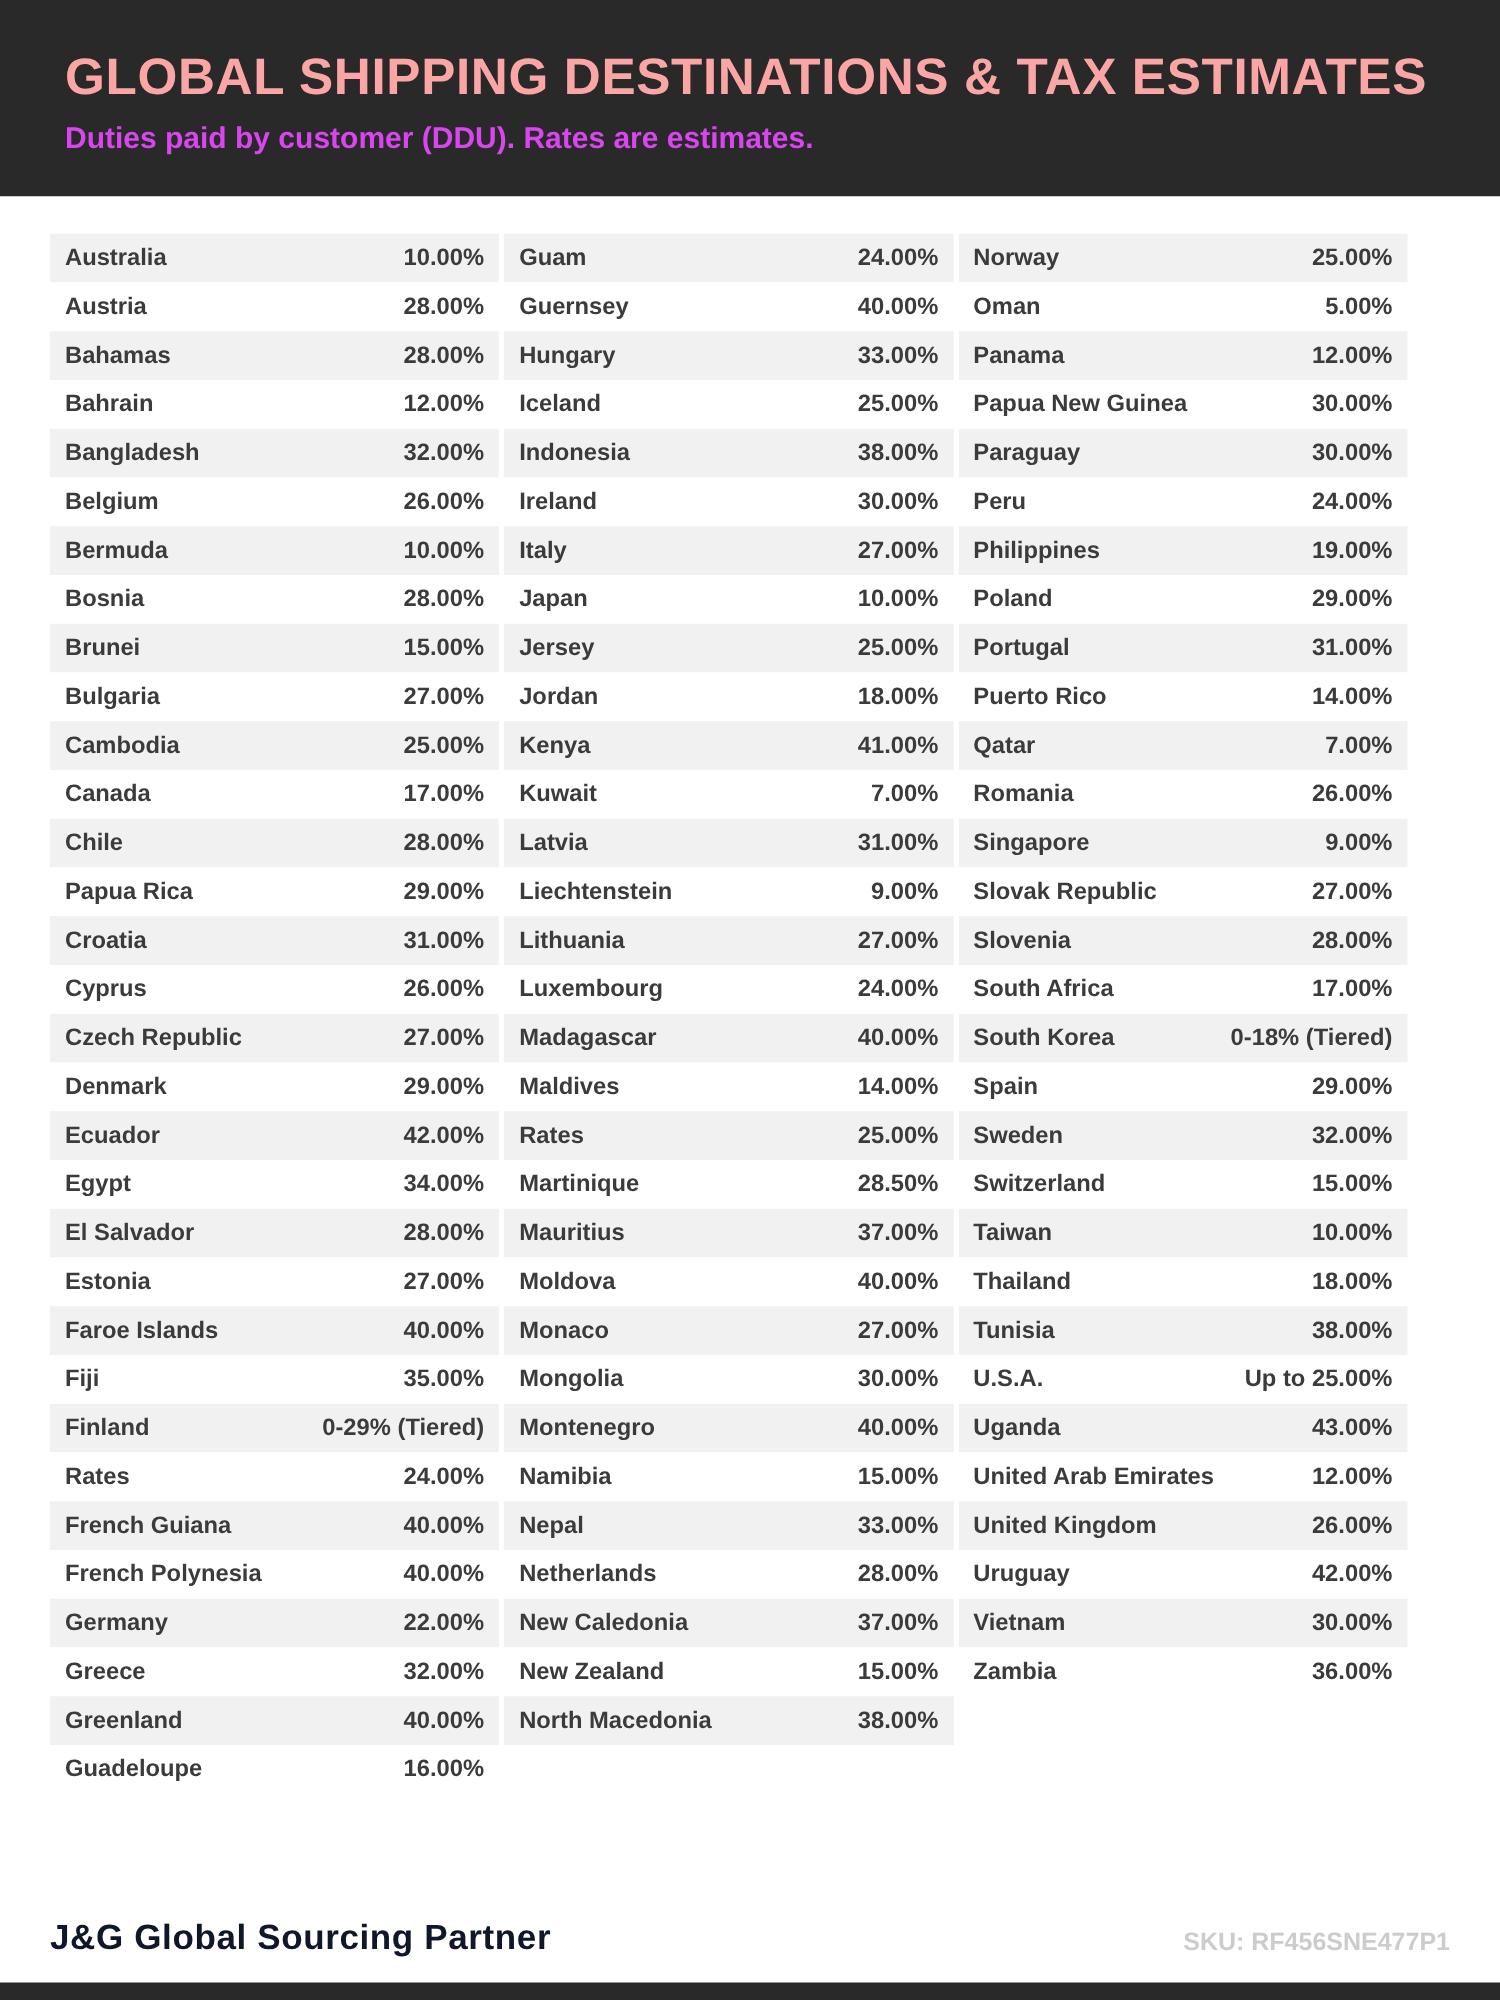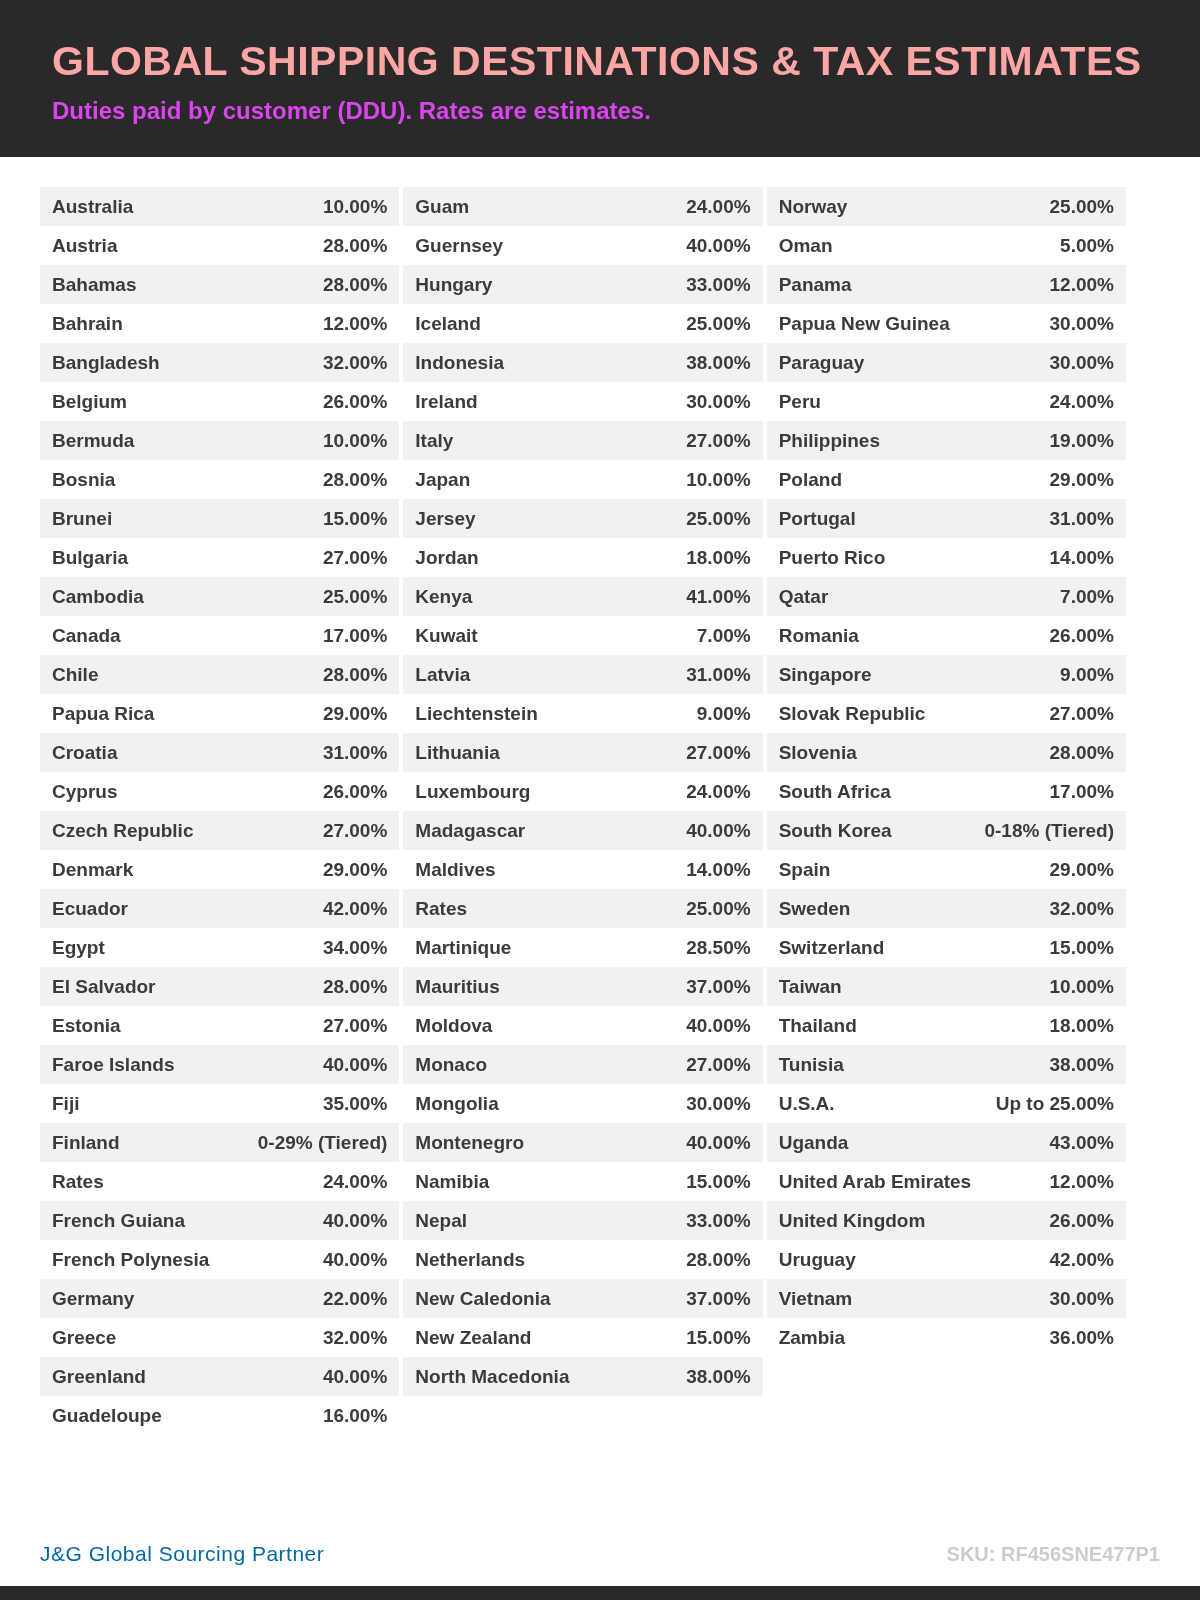--- a/index.html
+++ b/index.html
@@ -56,23 +56,23 @@
   .footer {
     position: absolute;
     left: 40px;
     right: 40px;
     bottom: 34px;
     display: flex;
     justify-content: space-between;
     align-items: flex-end;
   }
   .brand {
-    color: #0369a1;
-    font-size: 21px;
-    font-weight: 400;
+    color: #0f172a;
+    font-size: 28px;
+    font-weight: 700;
     letter-spacing: 0.5px;
   }
   .sku {
     color: #cccccc;
     font-size: 20px;
     font-weight: 700;
   }
   .bottom-strip {
     position: absolute;
     left: 0;

